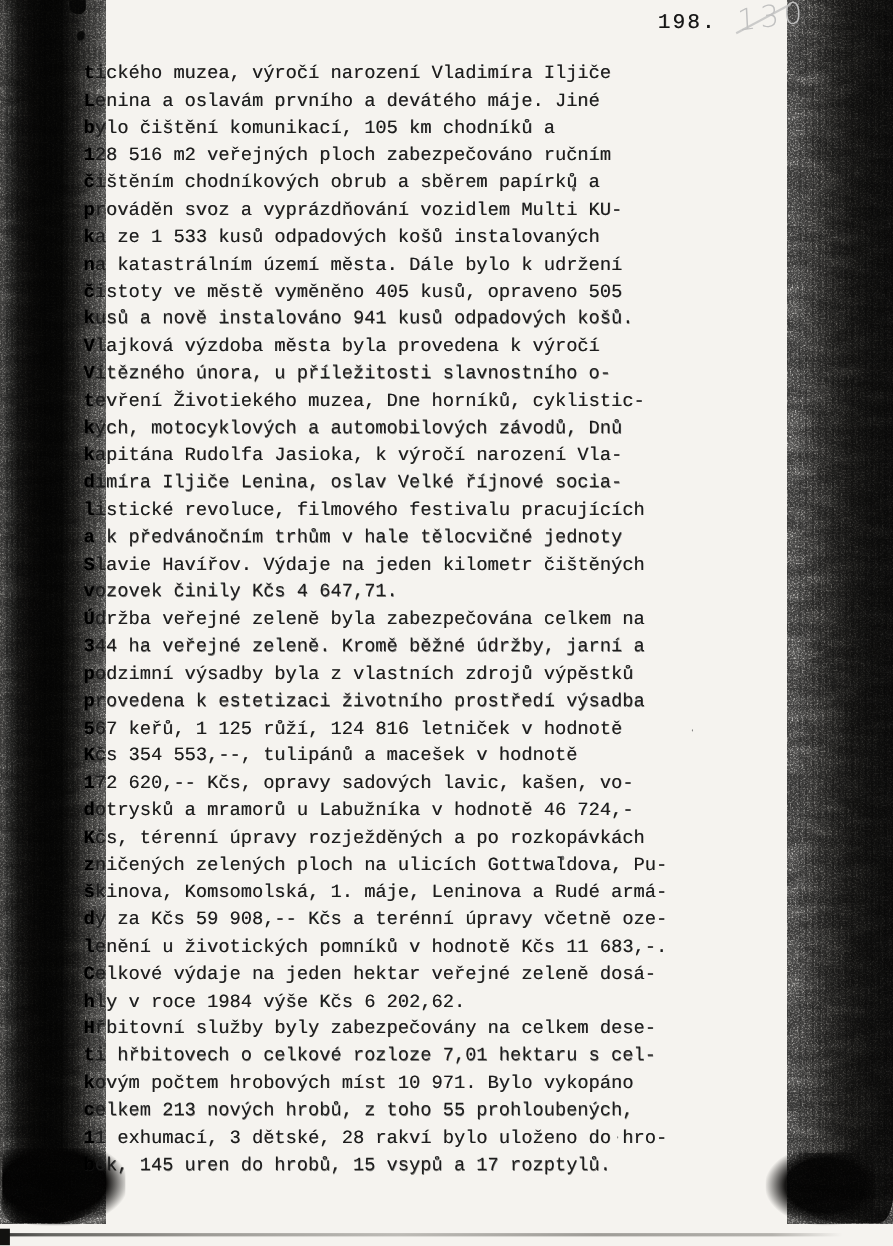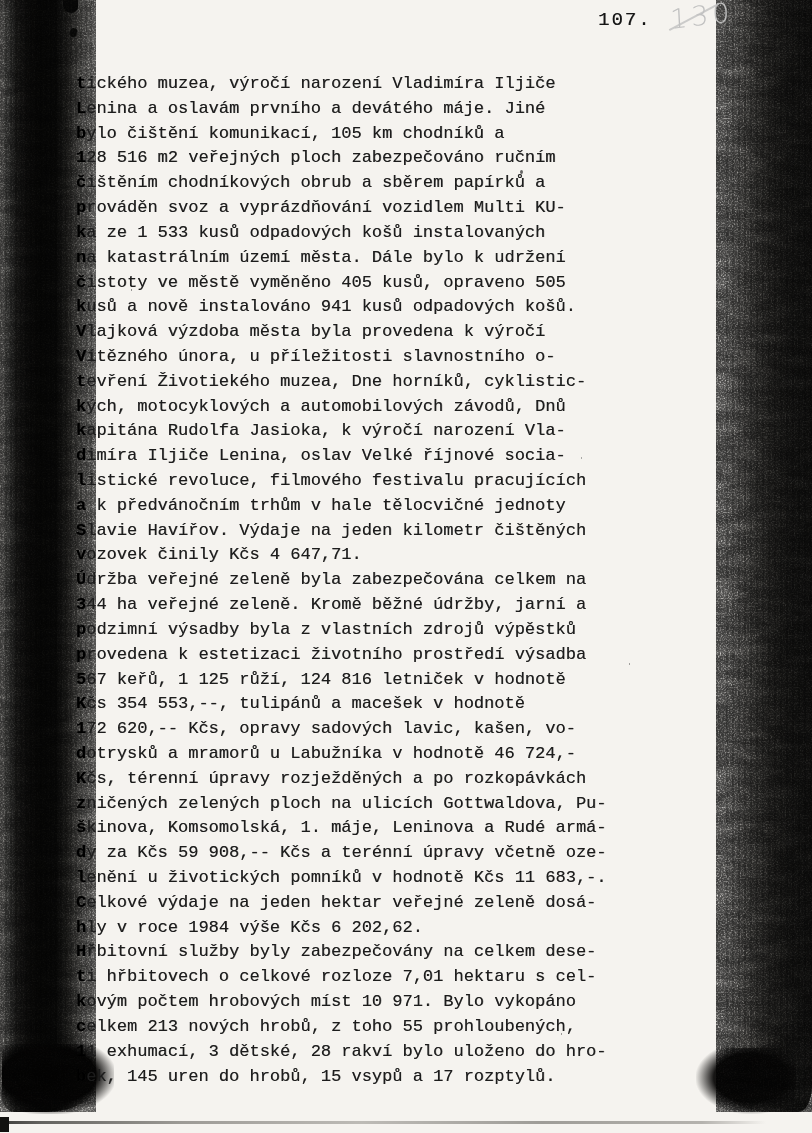--- a/index.html
+++ b/index.html
@@ -71,21 +71,21 @@
     font-family:"DejaVu Sans",sans-serif;
     font-size:27px;font-weight:300;color:var(--pencil);
     letter-spacing:4px;
     transform:rotate(-7deg) skewX(-4deg);
   }
   .handnum-slash{
     position:absolute;left:666px;top:16px;width:56px;height:2px;
     background:var(--pencil);transform:rotate(-28deg);opacity:.8;
   }
   .text-block{
-    position:absolute;left:76px;top:72px;width:600px;
+    position:absolute;left:76px;top:56px;width:600px;
     font-size:17px;line-height:24.82px;
     color:var(--ink);
     text-shadow:0.35px 0.35px 0.45px rgba(25,25,25,0.55);
     white-space:pre;
   }
   .tline{height:24.82px;}
   .tline::first-letter{font-weight:700;color:#000;}
   
   .specks{
     position:absolute;left:520px;top:170px;width:3px;height:4px;background:#2a2a2a;border-radius:50%;
@@ -120,21 +120,21 @@
         <feTurbulence type="fractalNoise" baseFrequency="0.035 0.09" numOctaves="2" seed="4" stitchTiles="stitch"></feTurbulence>
         <feColorMatrix type="matrix" values="0 0 0 0 0  0 0 0 0 0  0 0 0 0 0  0.9 0.9 0.9 0 -0.6"></feColorMatrix>
       </filter>
     </defs>
     <rect x="0" y="0" width="96" height="1112" filter="url(#gr-fine)" opacity="0.55"></rect>
     <rect x="0" y="0" width="96" height="1112" filter="url(#gr-blotch)" opacity="0.35"></rect>
     <rect x="716" y="0" width="96" height="1112" filter="url(#gr-fine)" opacity="0.6"></rect>
     <rect x="716" y="0" width="96" height="1112" filter="url(#gr-blotch)" opacity="0.4"></rect>
   </svg>
 
-  <div class="pagenum">107.</div>
+  <div class="pagenum">198.</div>
   <div class="handnum">130</div>
   <div class="handnum-slash"></div>
 
   <div class="text-block" id="text-block"><div class="tline">tického muzea, výročí narození Vladimíra Iljiče</div><div class="tline">Lenina a oslavám prvního a devátého máje. Jiné</div><div class="tline">bylo čištění komunikací, 105 km chodníků a</div><div class="tline">128 516 m2 veřejných ploch zabezpečováno ručním</div><div class="tline">čištěním chodníkových obrub a sběrem papírků a</div><div class="tline">prováděn svoz a vyprázdňování vozidlem Multi KU-</div><div class="tline">ka ze 1 533 kusů odpadových košů instalovaných</div><div class="tline">na katastrálním území města. Dále bylo k udržení</div><div class="tline">čistoty ve městě vyměněno 405 kusů, opraveno 505</div><div class="tline">kusů a nově instalováno 941 kusů odpadových košů.</div><div class="tline">Vlajková výzdoba města byla provedena k výročí</div><div class="tline">Vítězného února, u příležitosti slavnostního o-</div><div class="tline">tevření Životiekého muzea, Dne horníků, cyklistic-</div><div class="tline">kých, motocyklových a automobilových závodů, Dnů</div><div class="tline">kapitána Rudolfa Jasioka, k výročí narození Vla-</div><div class="tline">dimíra Iljiče Lenina, oslav Velké říjnové socia-</div><div class="tline">listické revoluce, filmového festivalu pracujících</div><div class="tline">a k předvánočním trhům v hale tělocvičné jednoty</div><div class="tline">Slavie Havířov. Výdaje na jeden kilometr čištěných</div><div class="tline">vozovek činily Kčs 4 647,71.</div><div class="tline">Údržba veřejné zeleně byla zabezpečována celkem na</div><div class="tline">344 ha veřejné zeleně. Kromě běžné údržby, jarní a</div><div class="tline">podzimní výsadby byla z vlastních zdrojů výpěstků</div><div class="tline">provedena k estetizaci životního prostředí výsadba</div><div class="tline">567 keřů, 1 125 růží, 124 816 letniček v hodnotě</div><div class="tline">Kčs 354 553,--, tulipánů a macešek v hodnotě</div><div class="tline">172 620,-- Kčs, opravy sadových lavic, kašen, vo-</div><div class="tline">dotrysků a mramorů u Labužníka v hodnotě 46 724,-</div><div class="tline">Kčs, térenní úpravy rozježděných a po rozkopávkách</div><div class="tline">zničených zelených ploch na ulicích Gottwaldova, Pu-</div><div class="tline">škinova, Komsomolská, 1. máje, Leninova a Rudé armá-</div><div class="tline">dy za Kčs 59 908,-- Kčs a terénní úpravy včetně oze-</div><div class="tline">lenění u životických pomníků v hodnotě Kčs 11 683,-.</div><div class="tline">Celkové výdaje na jeden hektar veřejné zeleně dosá-</div><div class="tline">hly v roce 1984 výše Kčs 6 202,62.</div><div class="tline">Hřbitovní služby byly zabezpečovány na celkem dese-</div><div class="tline">ti hřbitovech o celkové rozloze 7,01 hektaru s cel-</div><div class="tline">kovým počtem hrobových míst 10 971. Bylo vykopáno</div><div class="tline">celkem 213 nových hrobů, z toho 55 prohloubených,</div><div class="tline">11 exhumací, 3 dětské, 28 rakví bylo uloženo do hro-</div><div class="tline">bek, 145 uren do hrobů, 15 vsypů a 17 rozptylů.</div></div>
 
   <div class="specks"></div>
 
   <div class="bottom-line"></div>
   <div class="bottom-square"></div>
 </div>

